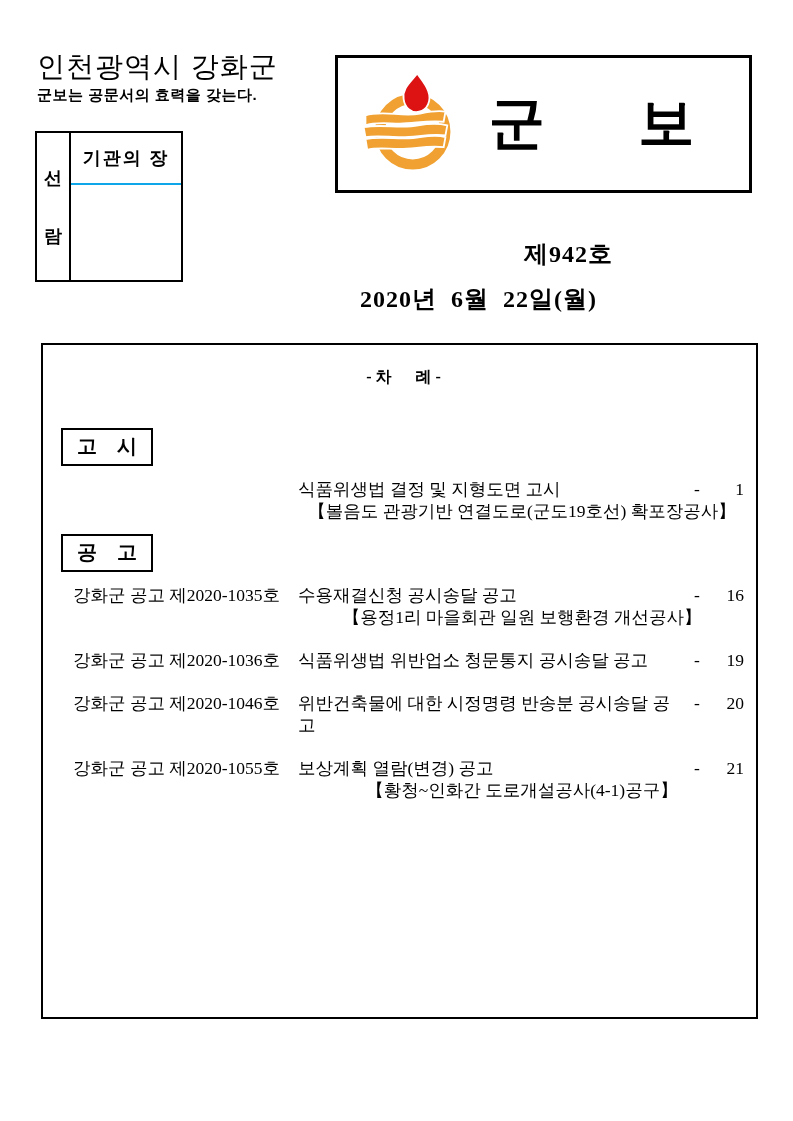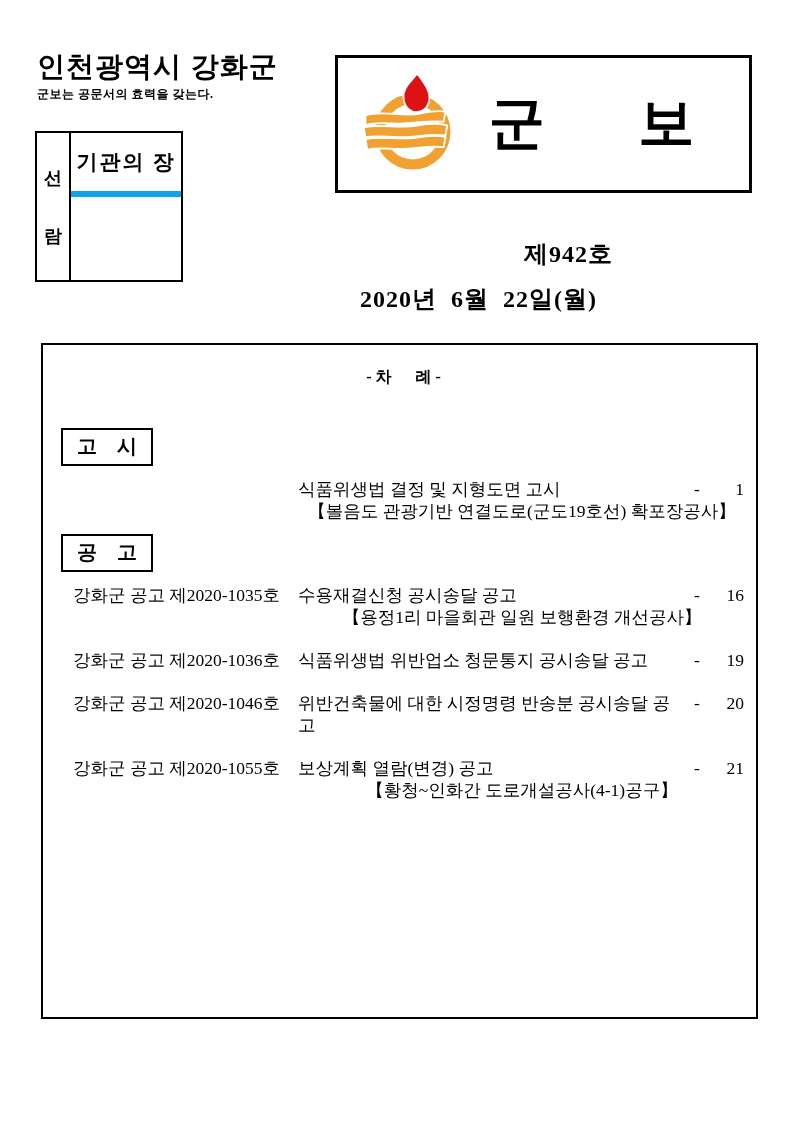--- a/index.html
+++ b/index.html
@@ -9,47 +9,47 @@
     position: relative;
     font-family: "Liberation Serif", serif;
     color: #000;
   }
   .pre { white-space: pre; }
 
   
   .org-title {
     position: absolute; left: 37px; top: 48px;
     font-family: "Liberation Sans", sans-serif;
-    font-size: 28px; font-weight: 700; letter-spacing: 1px;
+    font-size: 28px; font-weight: 400; letter-spacing: 1px;
   }
   .motto {
     position: absolute; left: 37px; top: 86px;
-    font-family: Liberation Serif, serif;
-    font-size: 12px; font-weight: 700; letter-spacing: 0.5px;
+    font-family: Liberation Sans, sans-serif;
+    font-size: 15px; font-weight: 700; letter-spacing: 0.5px;
   }
 
   
   .approval {
     position: absolute; left: 35px; top: 131px;
     width: 148px; height: 151px;
     border: 2px solid #000;
     display: flex;
   }
   .approval-side {
     width: 34px; border-right: 2px solid #000;
     display: flex; flex-direction: column;
     align-items: center; justify-content: center; gap: 34px;
     font-family: "Liberation Serif", serif;
     font-size: 18px; font-weight: 700;
   }
   .approval-main { flex: 1; display: flex; flex-direction: column; }
   .approval-cell-top {
-    height: 64px; border-bottom: 6px solid #0ea5e9;
+    height: 52px; border-bottom: 2px solid #0ea5e9;
     display: flex; align-items: center; justify-content: center;
-    font-size: 21px; font-weight: 700; letter-spacing: 2px;
+    font-size: 18px; font-weight: 700; letter-spacing: 2px;
   }
   .approval-cell-bottom { flex: 1; }
 
   
   .masthead {
     position: absolute; left: 335px; top: 55px;
     width: 417px; height: 138px;
     border: 3px solid #000;
     display: flex; align-items: center;
   }

